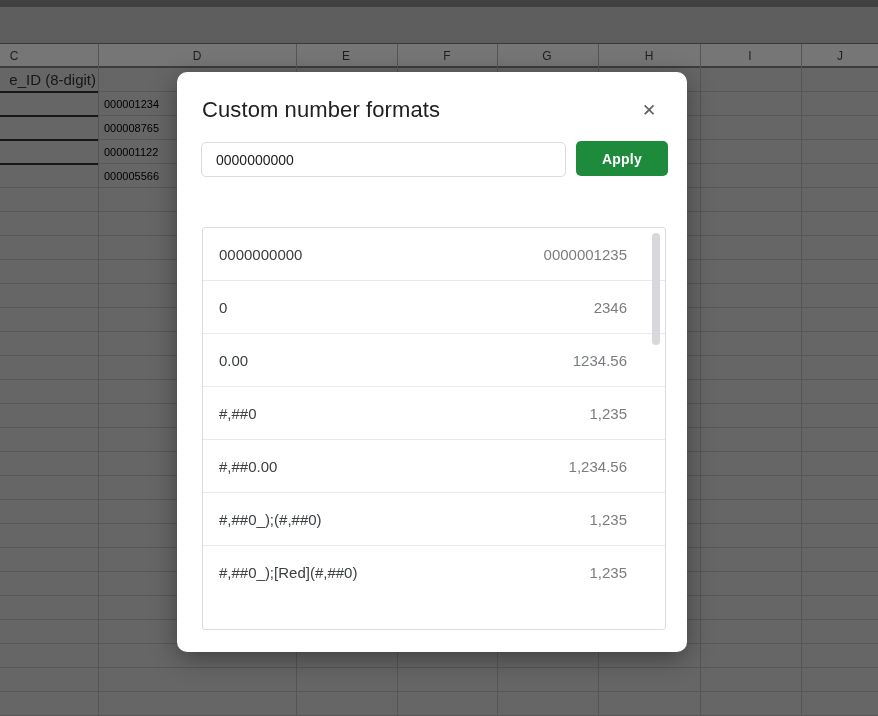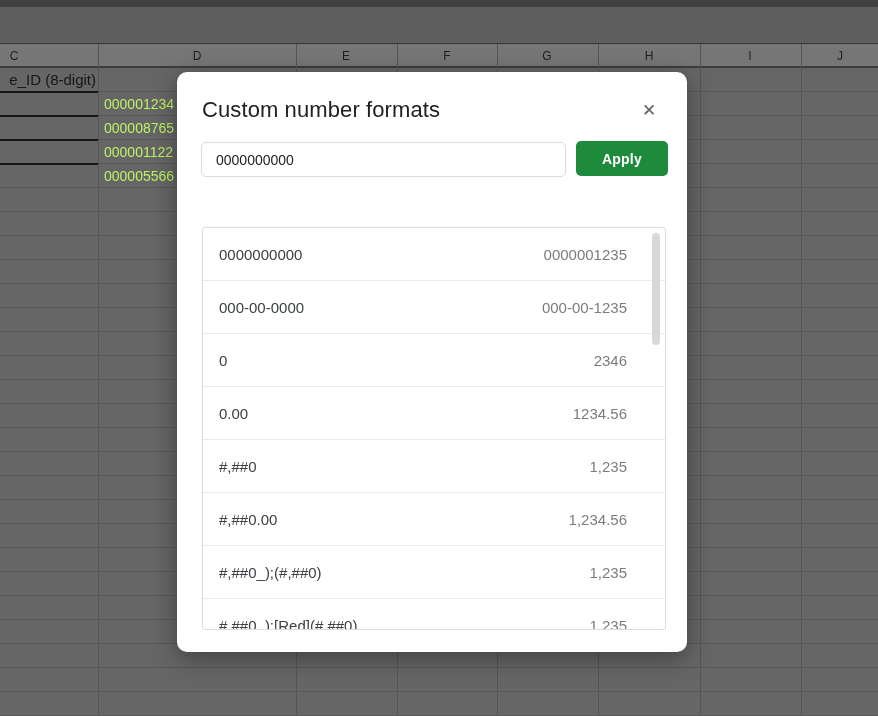--- a/index.html
+++ b/index.html
@@ -24,21 +24,21 @@
             background:repeating-linear-gradient(to bottom, transparent 0 23px, #585858 23px 24px); }
 
   
   .c-border { position:absolute; left:0; width:98px; height:2px; background:#161616; }
 
   
   .cell-c-label { position:absolute; left:0; top:68px; width:96px; height:24px; line-height:24px;
                   text-align:right; white-space:nowrap; overflow:hidden;
                   font-size:15px; color:#161616; }
   .red-cell { position:absolute; left:104px; width:80px; height:24px; line-height:24px;
-              font-size:14px; color:#bef264; white-space:nowrap; overflow:hidden; }
+              font-size:11px; color:#000000; white-space:nowrap; overflow:hidden; }
 
   
   .dialog { position:absolute; left:177px; top:72px; width:510px; height:580px;
             background:#ffffff; border-radius:10px;
             box-shadow:0 6px 26px rgba(0,0,0,0.38); z-index:10; }
   .dialog-title { position:absolute; left:25px; top:97px; font-size:22px; line-height:26px;
                   color:#202124; letter-spacing:0.1px; }
   .close-btn { position:absolute; left:635px; top:97px; width:28px; height:28px;
                display:flex; align-items:center; justify-content:center;
                font-size:17px; color:#5f6368; cursor:pointer; border-radius:50%; }
@@ -119,24 +119,20 @@
 
       <button class="apply-btn" style="position:absolute; left:399px; top:69px;">Apply</button>
 
 
       <div class="format-list" style="left:25px; top:155px;">
         <div class="fmt-row">
           <span class="fmt-code">0000000000</span>
           <span class="fmt-example">0000001235</span>
         </div>
         <div class="fmt-row">
-          <span class="fmt-code">000-00-0000</span>
-          <span class="fmt-example">000-00-1235</span>
-        </div>
-        <div class="fmt-row">
           <span class="fmt-code">0</span>
           <span class="fmt-example">2346</span>
         </div>
         <div class="fmt-row">
           <span class="fmt-code">0.00</span>
           <span class="fmt-example">1234.56</span>
         </div>
         <div class="fmt-row">
           <span class="fmt-code">#,##0</span>
           <span class="fmt-example">1,235</span>

